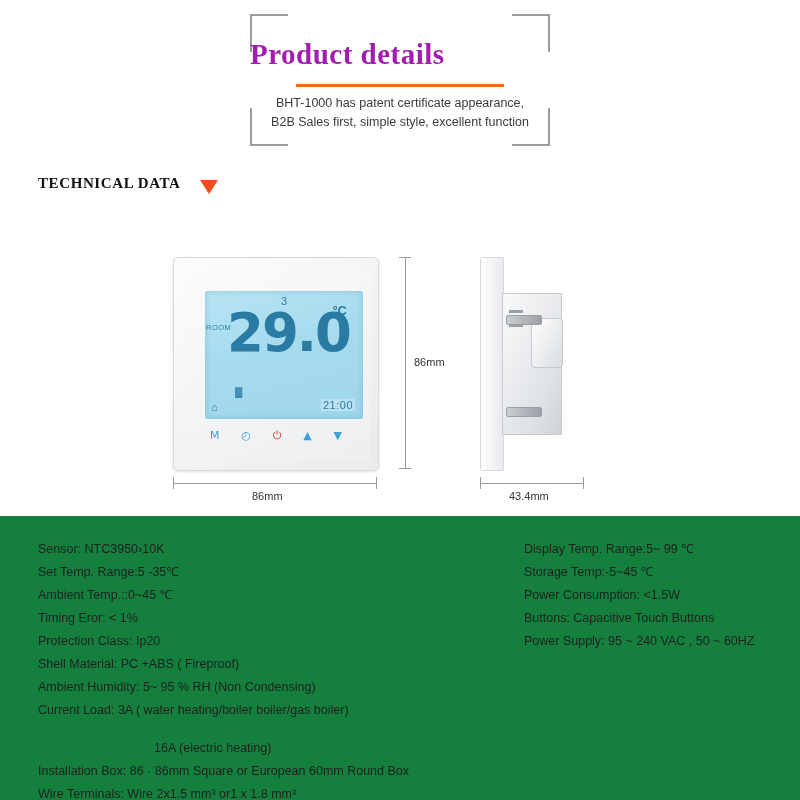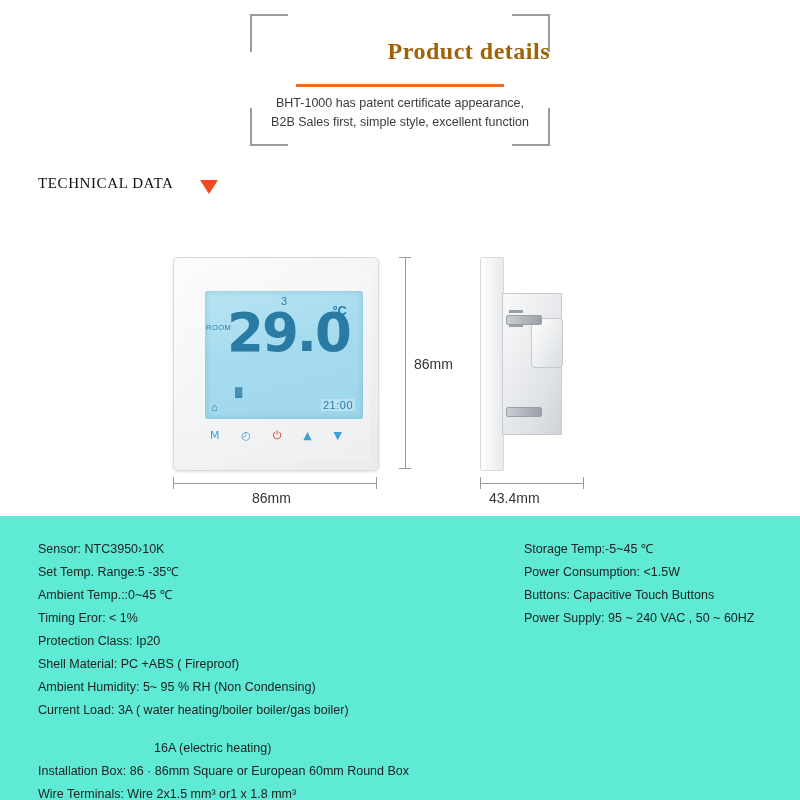--- a/index.html
+++ b/index.html
@@ -34,25 +34,25 @@
   .header .corner.tl { left: 0; top: 0; border-left-width: 2px; border-top-width: 2px; }
   .header .corner.tr { right: 0; top: 0; border-right-width: 2px; border-top-width: 2px; }
   .header .corner.bl { left: 0; bottom: 0; border-left-width: 2px; border-bottom-width: 2px; }
   .header .corner.br { right: 0; bottom: 0; border-right-width: 2px; border-bottom-width: 2px; }
 
   .header-title {
     position: absolute;
     left: 0;
     right: 0;
     top: 24px;
-    text-align: right;
+    text-align: left;
     font-family: "Liberation Serif", serif;
     font-weight: bold;
-    font-size: 24px;
-    color: #a16207;
+    font-size: 29px;
+    color: #a21caf;
     letter-spacing: 0.5px;
   }
   .header-rule {
     position: absolute;
     left: 46px;
     width: 208px;
     top: 70px;
     height: 3px;
     background: #f26a21;
   }
@@ -69,21 +69,21 @@
 
   
   .section-label {
     position: absolute;
     left: 38px;
     top: 175px;
     font-family: "Liberation Serif", serif;
     font-size: 15px;
     letter-spacing: 0.6px;
     color: #111;
-    font-weight: 400;
+    font-weight: 700;
   }
   .tri-down {
     position: absolute;
     left: 200px;
     top: 180px;
     width: 0;
     height: 0;
     border-left: 9px solid transparent;
     border-right: 9px solid transparent;
     border-top: 14px solid #f04a1e;
@@ -265,32 +265,32 @@
     background: #9a9a9a;
   }
   .dim-h { height: 1px; }
   .dim-v { width: 1px; }
   .tick {
     position: absolute;
     background: #9a9a9a;
   }
   .dim-text {
     position: absolute;
-    font-size: 14px;
+    font-size: 11px;
     color: #333;
   }
 
   
   .spec {
     position: absolute;
     left: 0;
     top: 516px;
     width: 800px;
     height: 284px;
-    background: #5eead4;
+    background: #15803d;
   }
   .spec-col {
     position: absolute;
     font-size: 12.5px;
     line-height: 23px;
     color: #1f1f1f;
   }
   .spec-col.left { left: 38px; top: 22px; width: 470px; }
   .spec-col.right { left: 524px; top: 22px; width: 265px; }
   .spec-col .row { white-space: nowrap; }
@@ -353,36 +353,37 @@
       <div class="vent v3"></div>
       <div class="hump"></div>
     </div>
     <div class="tab t1"></div>
     <div class="tab t2"></div>
   </div>
 
   <div class="dim-line dim-h" style="left:480px; top:243px; width:104px;"></div>
   <div class="tick" style="left:480px; top:237px; width:1px; height:12px;"></div>
   <div class="tick" style="left:583px; top:237px; width:1px; height:12px;"></div>
-  <div class="dim-text" style="left:489px; top:250px;">43.4mm</div>
+  <div class="dim-text" style="left:509px; top:250px;">43.4mm</div>
 </div>
 
 <div class="spec">
   <div class="spec-col left">
     <div class="row">Sensor: NTC3950›10K</div>
     <div class="row">Set Temp. Range:5 -35℃</div>
     <div class="row">Ambient Temp.::0~45 ℃</div>
     <div class="row">Timing Eror: &lt; 1%</div>
     <div class="row">Protection Class: Ip20</div>
     <div class="row">Shell Material: PC +ABS ( Fireproof)</div>
     <div class="row">Ambient Humidity: 5~ 95 % RH  (Non Condensing)</div>
     <div class="row">Current Load: 3A ( water heating/boiler boiler/gas boiler)</div>
     <div class="row indent">16A (electric heating)</div>
     <div class="row">Installation Box: 86 · 86mm Square or European 60mm Round Box</div>
     <div class="row">Wire Terminals: Wire 2x1.5 mm³ or1 x 1.8 mm³</div>
   </div>
   <div class="spec-col right">
+    <div class="row">Display Temp. Range:5~ 99 ℃</div>
     <div class="row">Storage Temp:-5~45 ℃</div>
     <div class="row">Power Consumption: &lt;1.5W</div>
     <div class="row">Buttons: Capacitive Touch Buttons</div>
     <div class="row">Power Supply: 95 ~ 240 VAC , 50 ~ 60HZ</div>
   </div>
 </div>
 
 </body></html>

